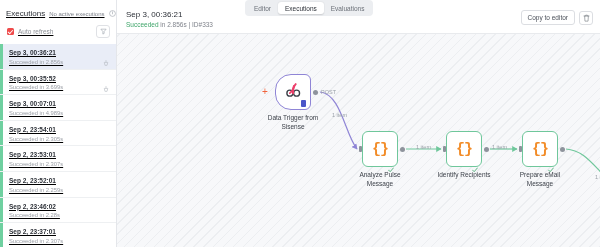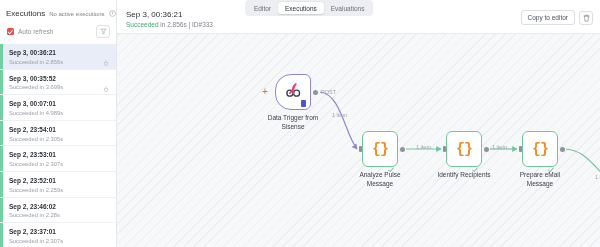--- a/index.html
+++ b/index.html
@@ -1,21 +1,21 @@
 <!DOCTYPE html>
 <html><head>
 <meta charset="utf-8">
 <style>
   * { box-sizing: border-box; margin: 0; padding: 0; }
   html, body {
     width: 600px; height: 247px;
     font-family: "Liberation Sans", sans-serif;
     background: #fff; overflow: hidden;
   }
-  #app { position: relative; width: 600px; height: 247px; display: flex; }
+  #app { position: relative; width: 600px; height: 247px; display: flex; text-decoration: underline; }
 
   
   #sidebar {
     width: 117px; height: 247px; background: #fff;
     border-right: 1px solid #e4e6ea;
     display: flex; flex-direction: column; flex: 0 0 117px;
   }
   .side-head {
     display: flex; align-items: center; gap: 4px;
     padding: 9px 5px 5px 6px; white-space: nowrap;

